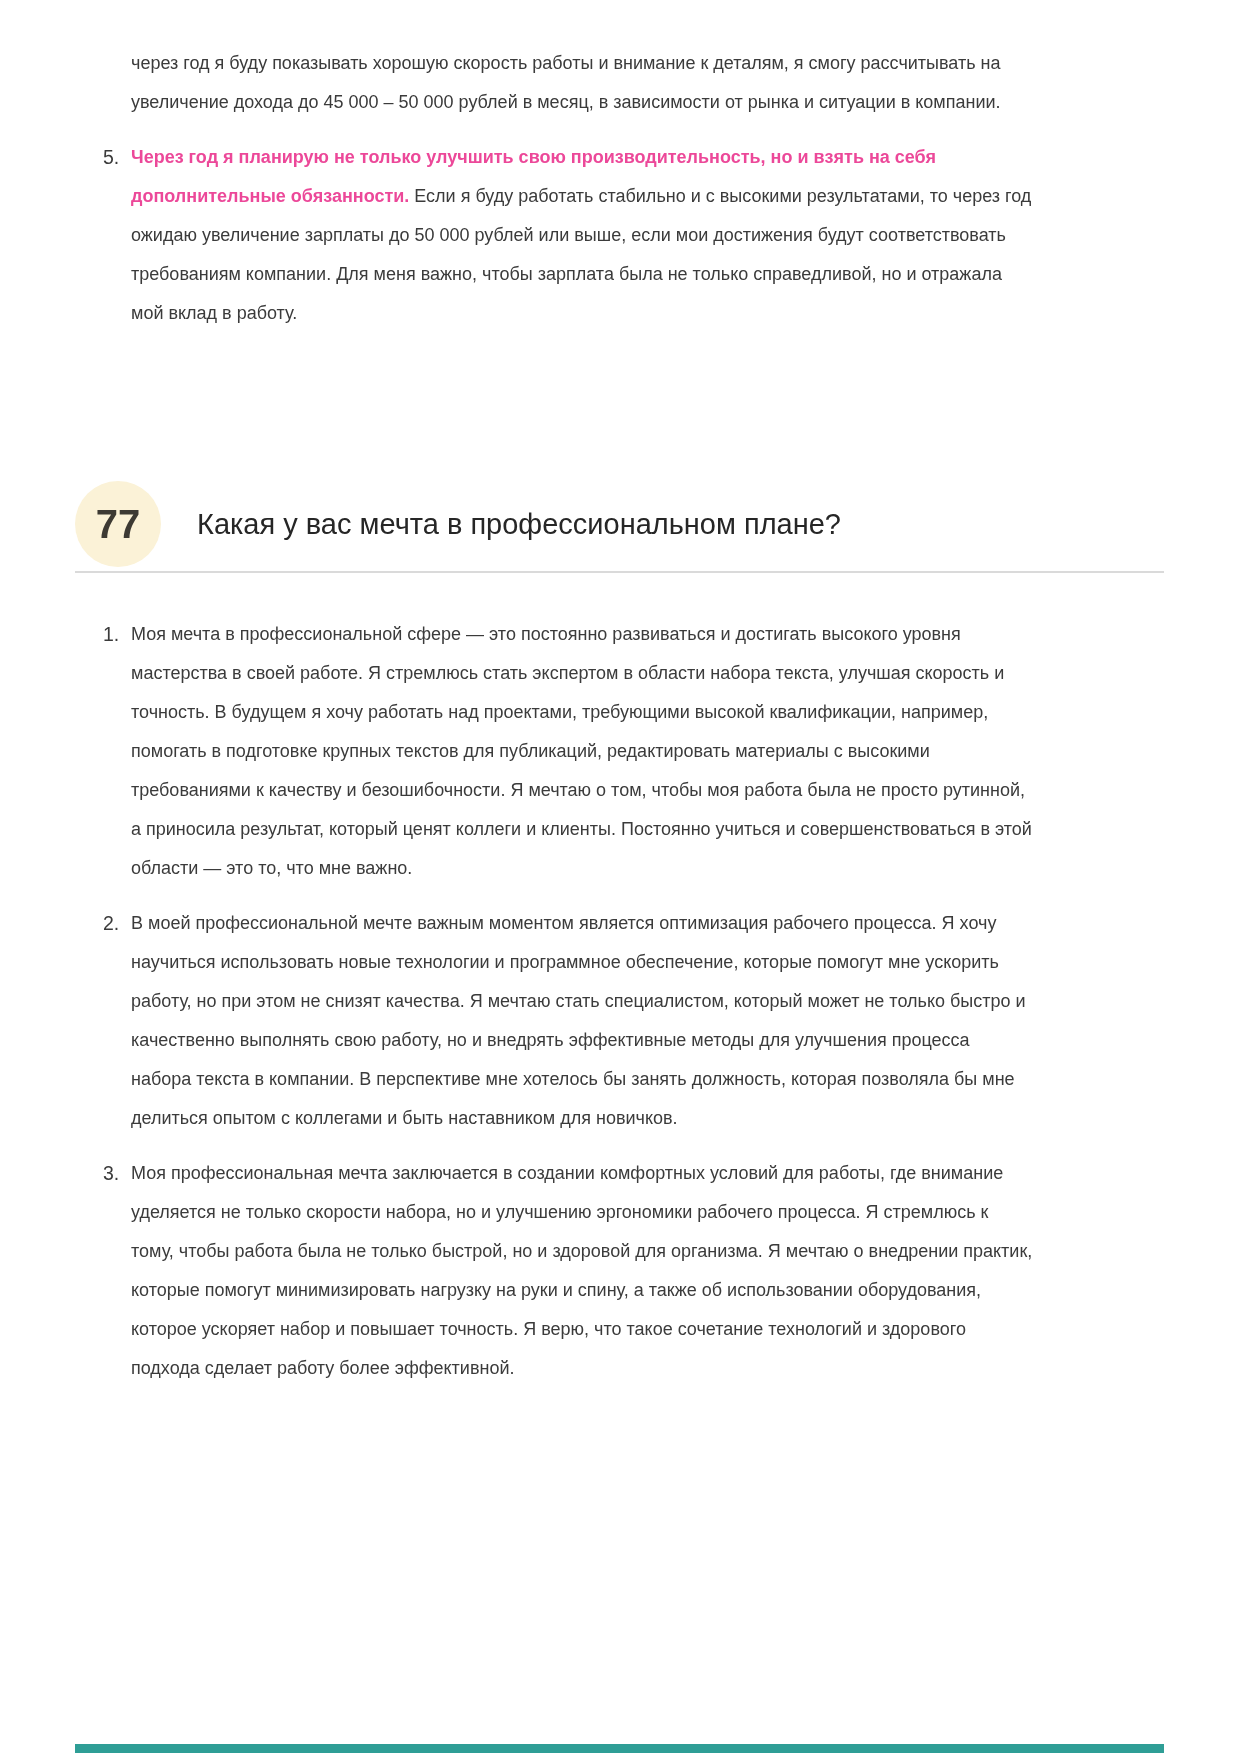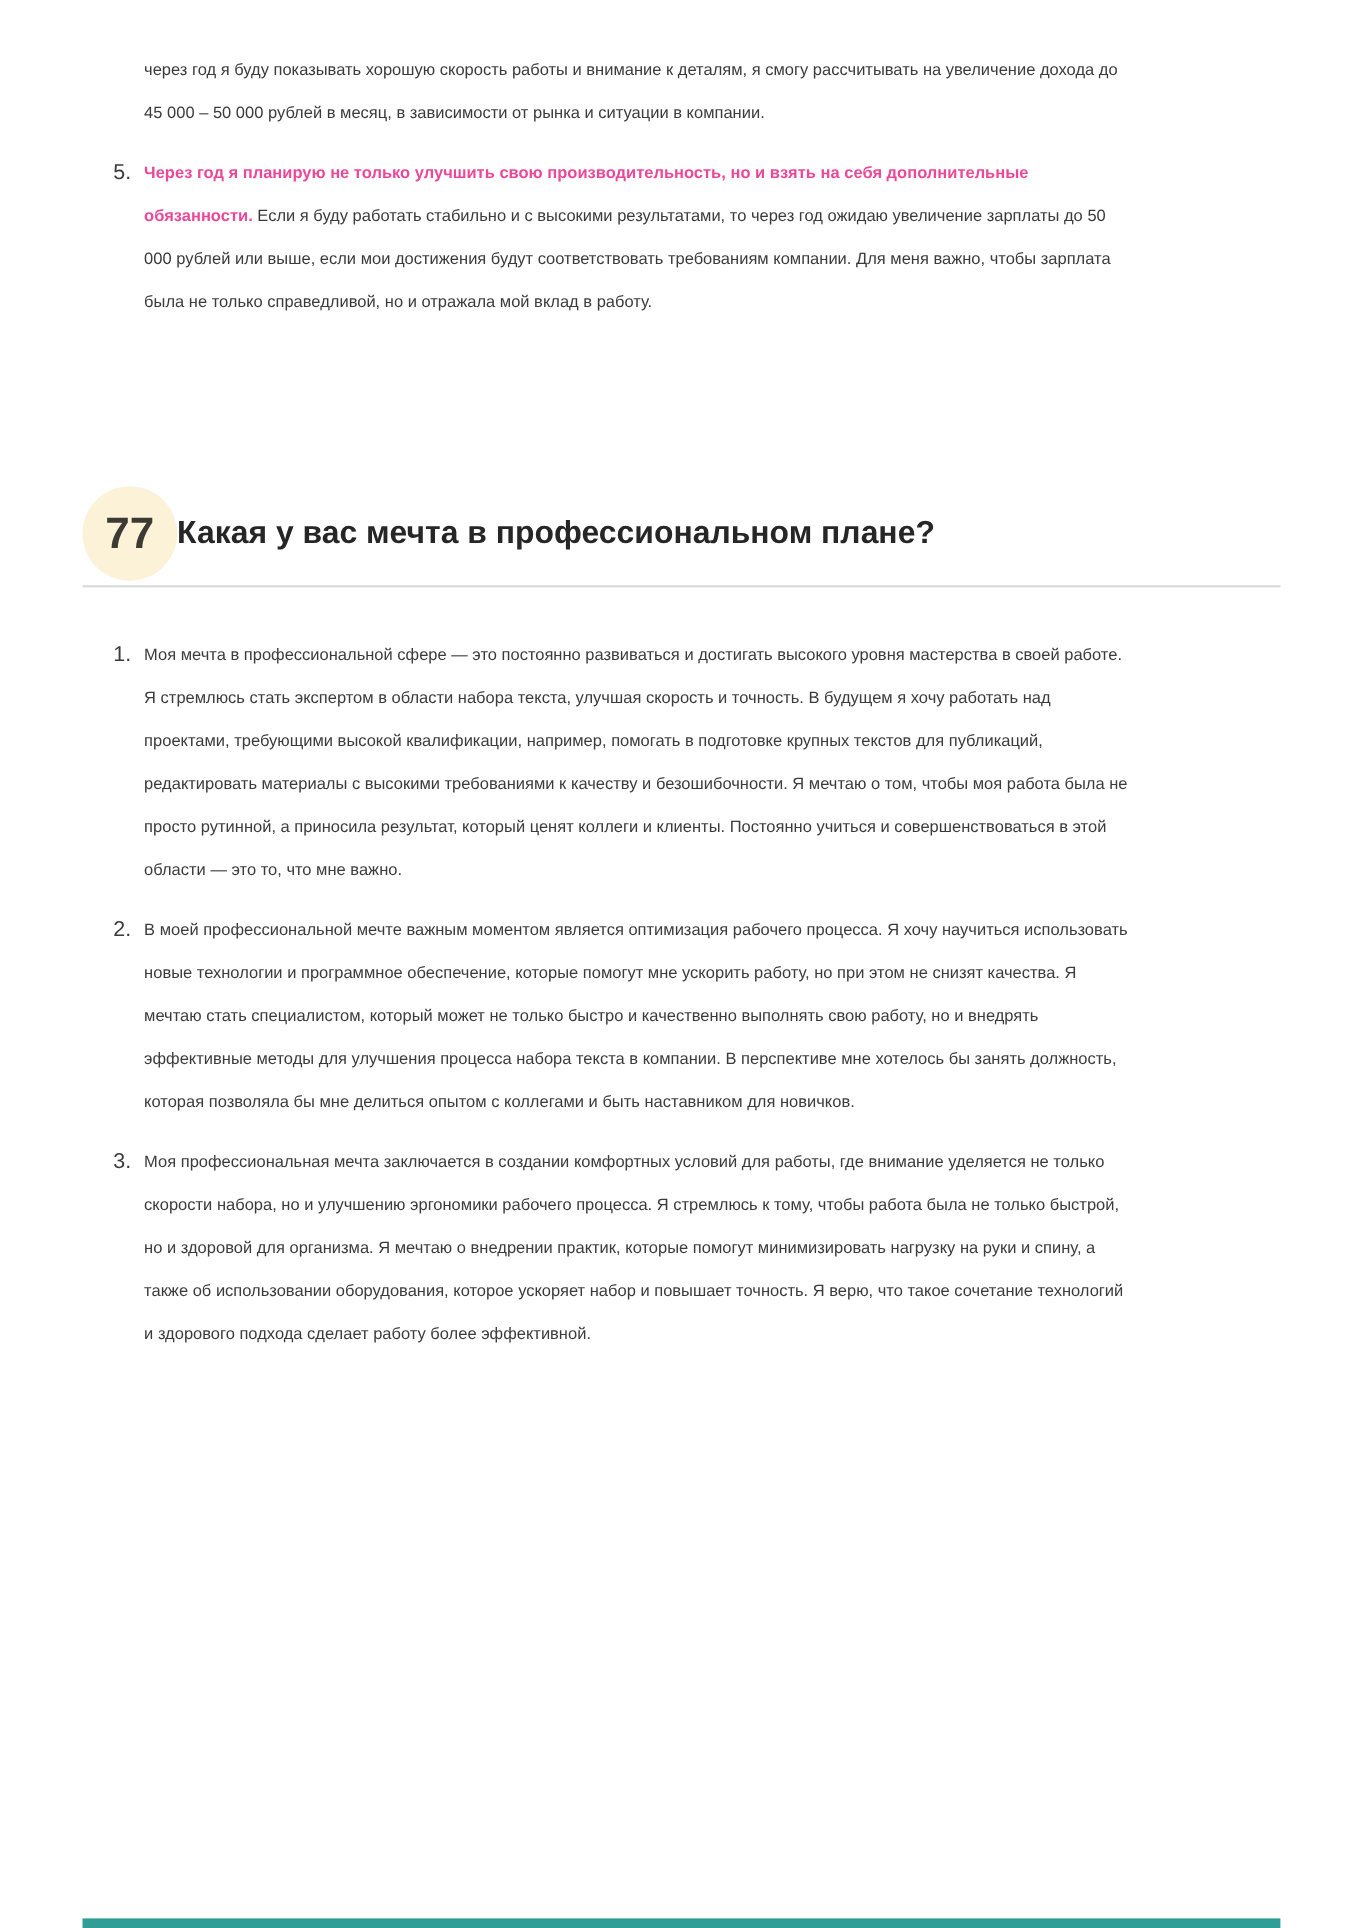--- a/index.html
+++ b/index.html
@@ -14,21 +14,21 @@
     width: 1239px;
     height: 1753px;
     background: #ffffff;
     overflow: hidden;
   }
   .content {
     margin-left: 131px;
     width: 902px;
   }
   .para {
-    font-size: 15px;
+    font-size: 18px;
     line-height: 39px;
     text-align: left;
   }
   .top-content { padding-top: 44px; }
   .list-item {
     position: relative;
     margin-top: 16px;
   }
   .list-item .num {
     position: absolute;
@@ -55,22 +55,23 @@
     align-items: center;
     justify-content: center;
     flex: 0 0 auto;
   }
   .badge span {
     font-size: 40px;
     font-weight: 700;
     color: #3d3a33;
   }
   .section-title {
+    margin-left: 36px;
     font-size: 29px;
-    font-weight: 700;
+    font-weight: 400;
     color: #262626;
     line-height: 1.25;
   }
   .rule {
     height: 2px;
     background: #dadada;
     margin: 4px 75px 0 75px;
     border: none;
   }
   .answers { margin-top: 42px; }

